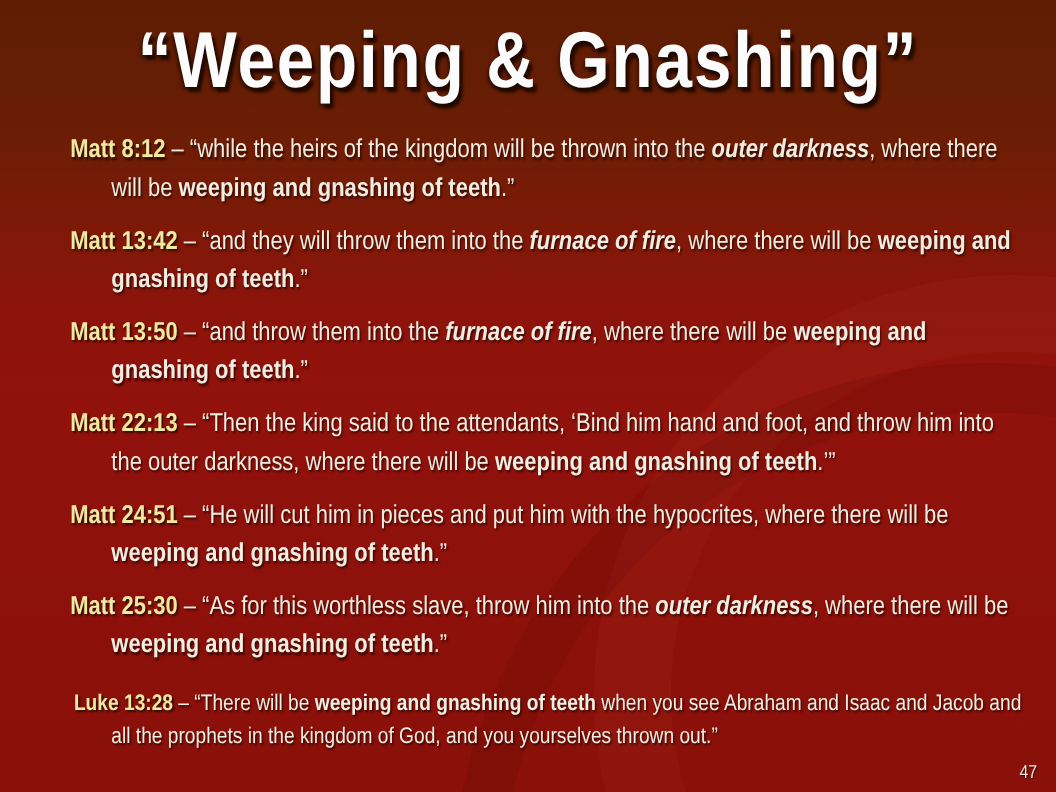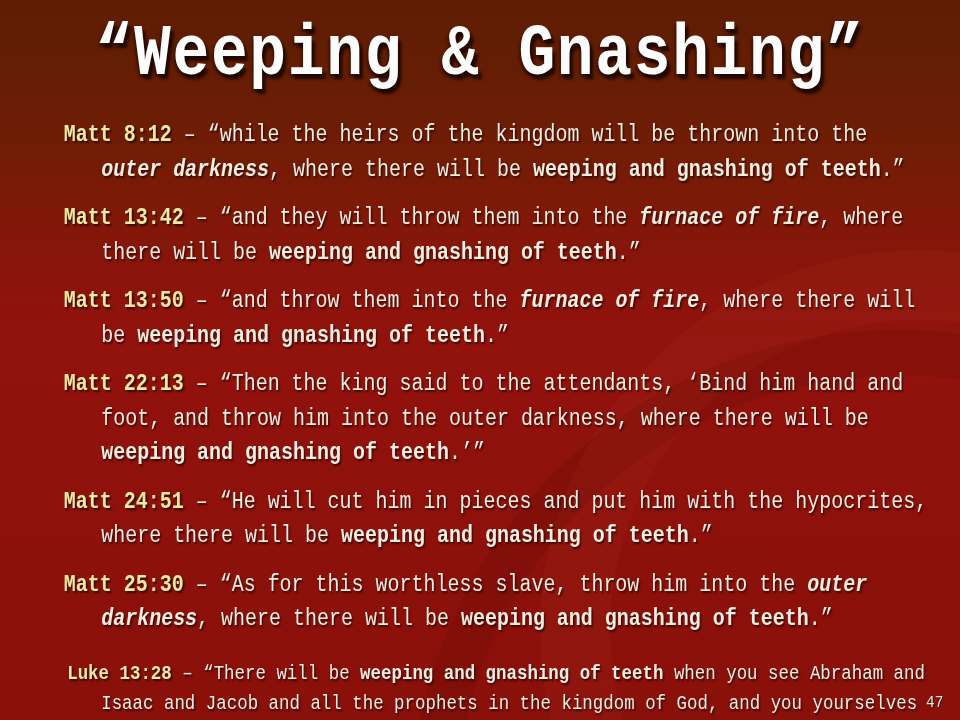--- a/index.html
+++ b/index.html
@@ -13,21 +13,20 @@
   html, body { margin: 0; padding: 0; }
   body {
     width: 960px; height: 720px; overflow: hidden;
     font-family: "Liberation Sans", sans-serif;
   }
   .slide {
     position: relative; width: 960px; height: 720px; overflow: hidden;
     background: linear-gradient(180deg,
       var(--bg-top) 0%, #661e04 12%, #731c06 22%, #801808 30%,
       #8b140b 38%, #92120c 48%, #8e110b 72%, var(--bg-bottom) 100%);
-    font-family: Liberation Mono, monospace;
   }
   .bg-swirl { position: absolute; border-radius: 50%; pointer-events: none; }
   .swirl-1 {
     width: 760px; height: 760px; right: -340px; top: 250px;
     border: 70px solid rgba(255, 150, 110, 0.04);
   }
   .swirl-2 {
     width: 980px; height: 980px; right: -430px; top: 330px;
     border: 45px solid rgba(55, 5, 2, 0.12);
   }

